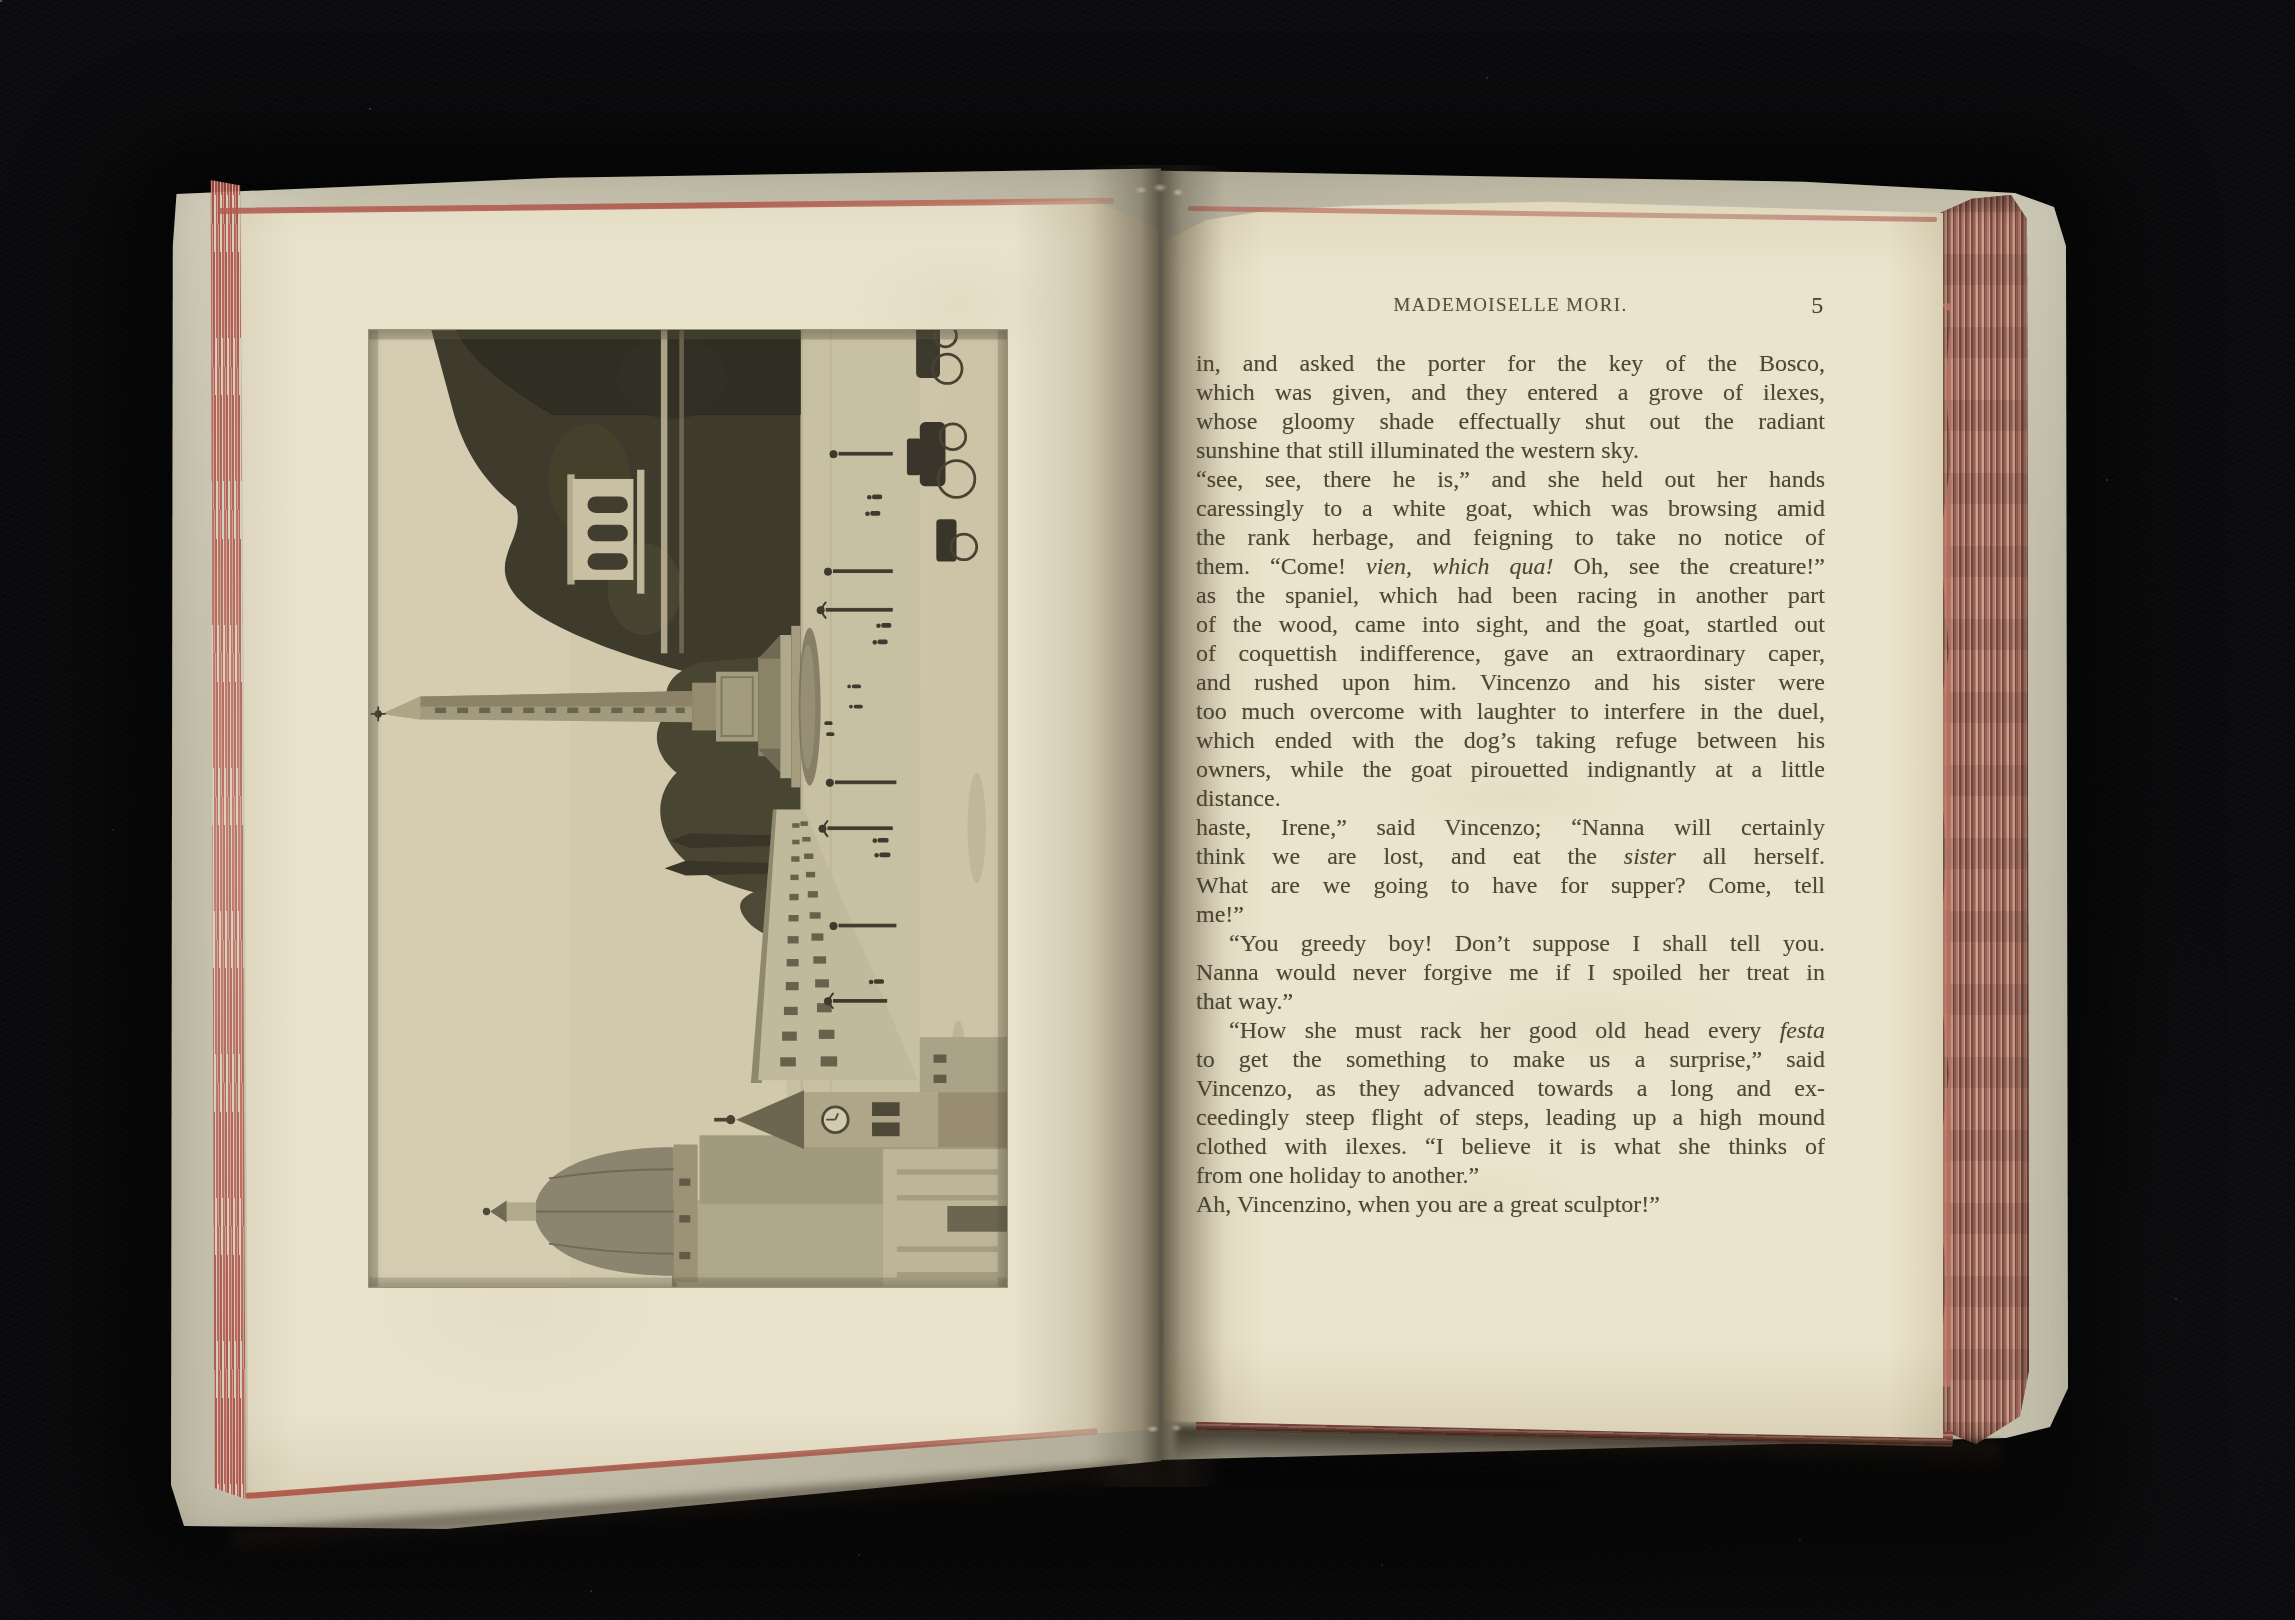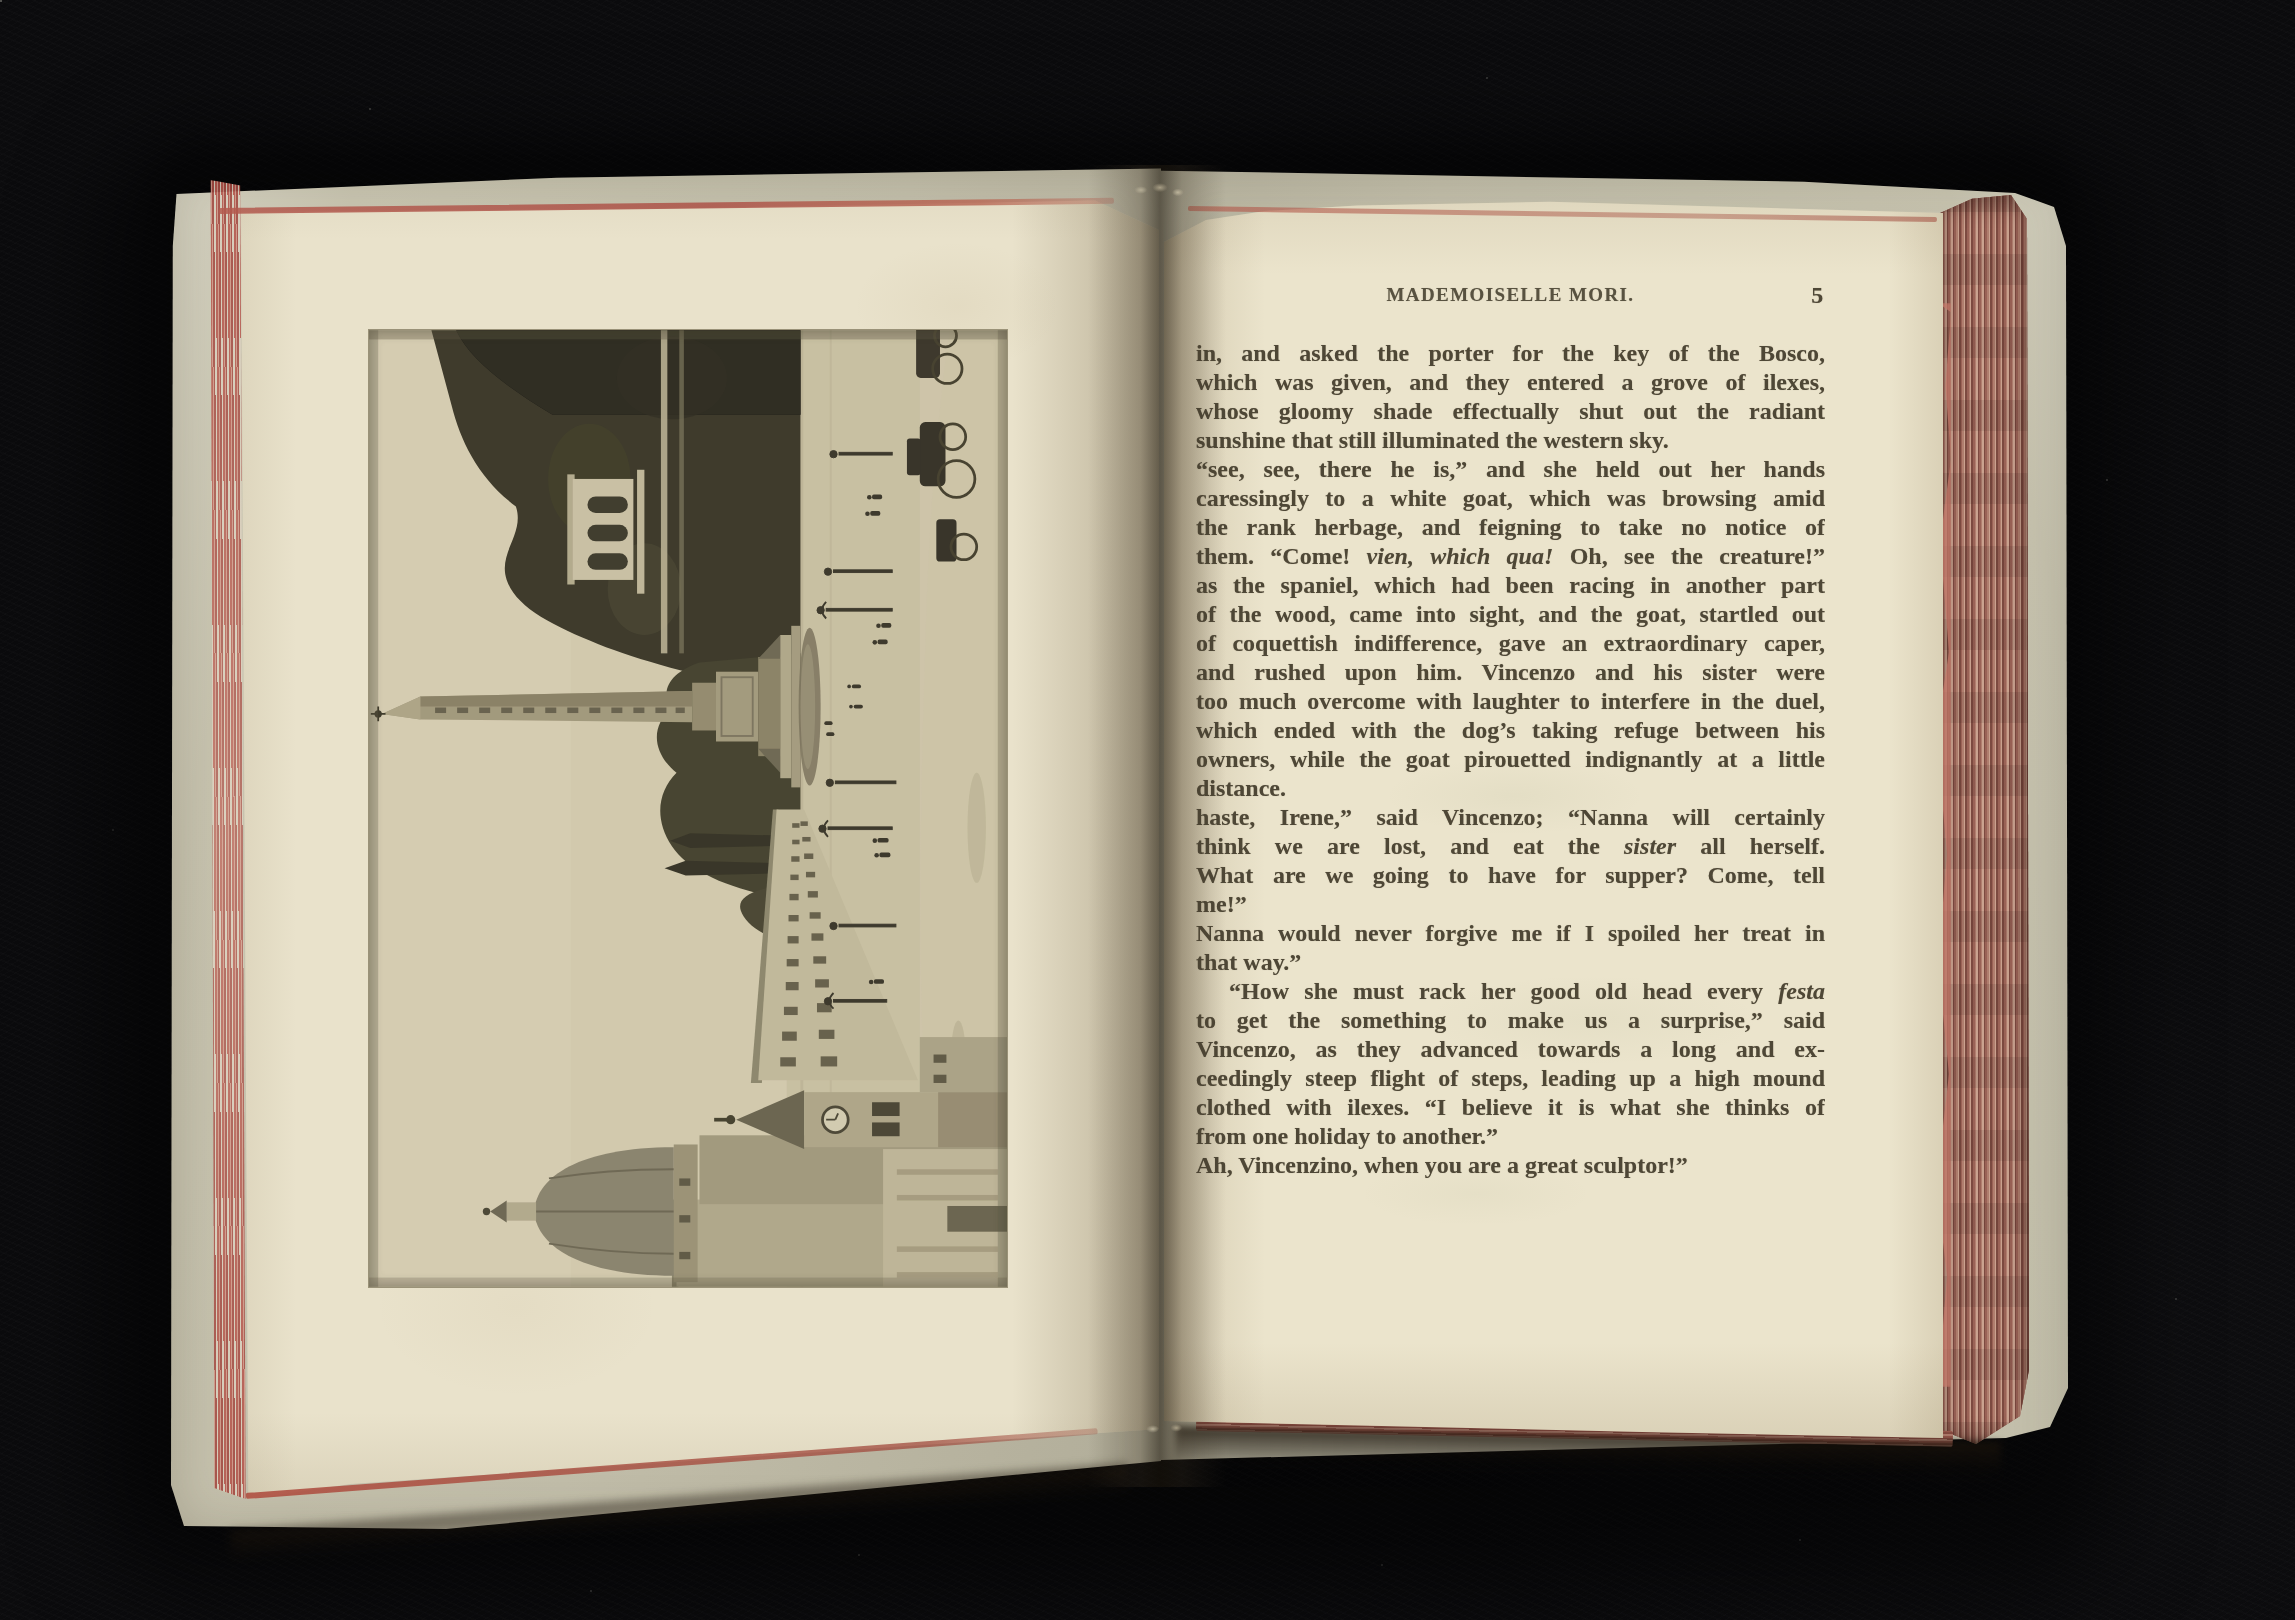--- a/index.html
+++ b/index.html
@@ -179,21 +179,21 @@
       #ebe4cc;
     clip-path:polygon(0px 42px, 42px 20px, 101px 11px, 193px 5.5px, 386px 1.8px, 779px 13px, 779px 1238px, 478px 1232px, 0px 1221px);
   }
   .red-top-right{
     position:absolute;left:1188px;top:206px;width:749px;height:4.6px;
     transform:rotate(.85deg);transform-origin:left center;
     background:linear-gradient(90deg, rgba(180,90,75,.8), rgba(165,85,70,.55) 70%, rgba(165,85,70,.75));
     border-radius:1.8px;opacity:.8;
   }
 
-  .textblock{position:absolute;left:32px;top:6px;width:629px;height:1242px;font-weight:bold;}
+  .textblock{position:absolute;left:32px;top:16px;width:629px;height:1242px;}
   .header-row{position:absolute;left:0;top:78px;width:629px;height:31px;}
   .running-header{
     display:block;text-align:center;
     font-size:19px;letter-spacing:1.4px;color:#585240;
     text-shadow:0 0 0.9px rgba(88,82,64,.4);
   }
   .page-number{
     position:absolute;right:1.8px;top:-1.8px;
     font-size:24px;color:#4e4736;text-shadow:0 0 0.9px rgba(80,70,50,.4);
   }
@@ -462,20 +462,21 @@
           <div class="ln">of coquettish indifference, gave an extraordinary caper,</div>
           <div class="ln">and rushed upon him.  Vincenzo and his sister were</div>
           <div class="ln">too much overcome with laughter to interfere in the duel,</div>
           <div class="ln">which ended with the dog’s taking refuge between his</div>
           <div class="ln">owners, while the goat pirouetted indignantly at a little</div>
           <div class="ln end">distance.</div>
           <div class="ln">haste, Irene,” said Vincenzo; “Nanna will certainly</div>
           <div class="ln">think we are lost, and eat the <em>sister</em> all herself.</div>
           <div class="ln">What are we going to have for supper?  Come, tell</div>
           <div class="ln end">me!”</div>
+          <div class="ln in">“You greedy boy! Don’t suppose I shall tell you.</div>
           <div class="ln">Nanna would never forgive me if I spoiled her treat in</div>
           <div class="ln end">that way.”</div>
           <div class="ln in">“How she must rack her good old head every <em>festa</em></div>
           <div class="ln">to get the something to make us a surprise,” said</div>
           <div class="ln">Vincenzo, as they advanced towards a long and ex-</div>
           <div class="ln">ceedingly steep flight of steps, leading up a high mound</div>
           <div class="ln">clothed with ilexes.  “I believe it is what she thinks of</div>
           <div class="ln end">from one holiday to another.”</div>
           <div class="ln end">Ah, Vincenzino, when you are a great sculptor!”</div>
         </div>

